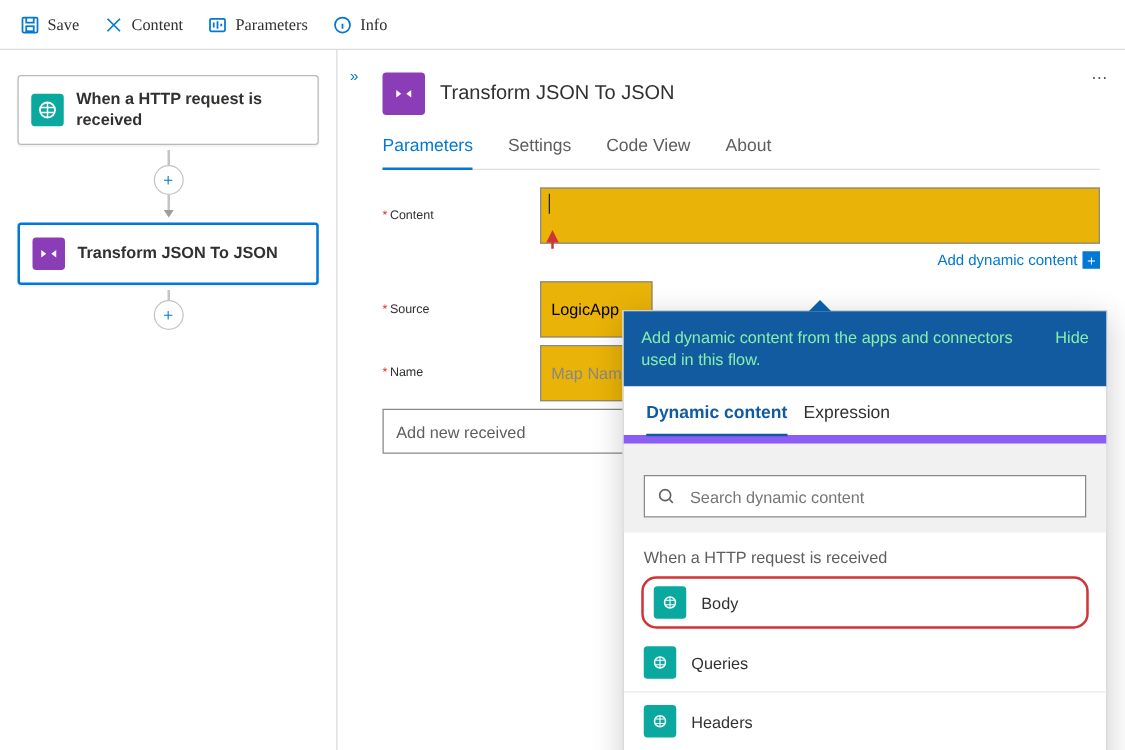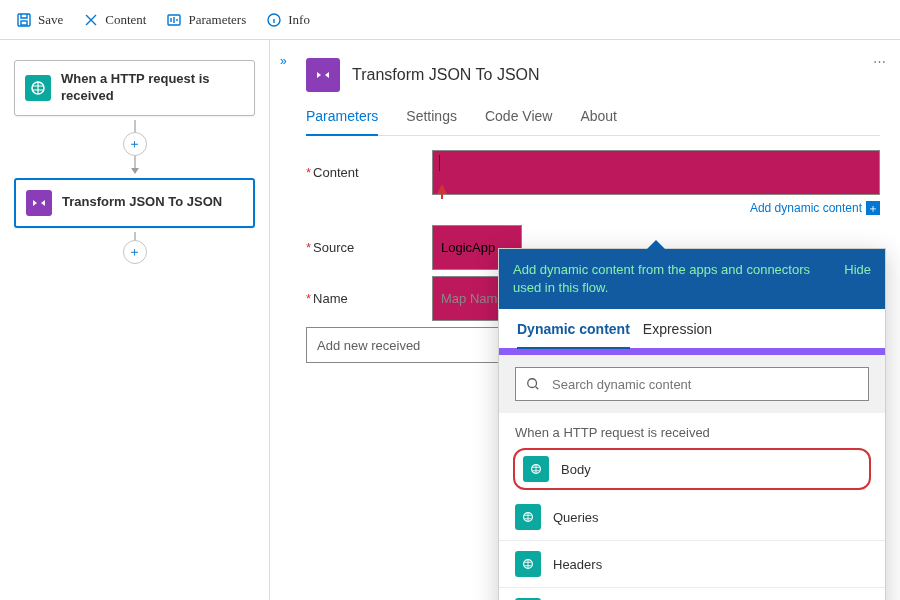--- a/index.html
+++ b/index.html
@@ -106,33 +106,33 @@
   }
   .tab {
     padding-bottom: 10px; cursor: pointer; color: #605e5c; font-size: 14px;
   }
   .tab.active {
     color: #0078d4; border-bottom: 2px solid #0078d4; margin-bottom: -1px;
   }
   
   .form-row { display: flex; align-items: center; margin-bottom: 6px; }
   .form-label {
-    width: 126px; font-size: 13px; color: #323130;
+    width: 126px; font-size: 10px; color: #323130;
   }
   .form-label .req { color: #d13438; margin-right: 2px; }
   .form-control {
     flex: 1;
   }
   .input {
     width: 100%;
     height: 45px;
     border: 1px solid #8a8886;
     padding: 12px 8px;
     font-size: 13px;
-    background: #be185d;
+    background: #eab308;
   }
   .input.narrow { width: 100%; }
   .input::placeholder { color: #888; }
   .content-box {
     position: relative;
   }
   .caret-mark {
     position: absolute; left: 7px; top: 5px; width: 1px; height: 16px; background: #222;
   }
   .red-arrow {
@@ -201,21 +201,21 @@
   }
   .pop-tab.active {
     font-weight:600; color:#135ba1;
     border-bottom:2px solid #135ba1; margin-bottom:-1px;
   }
   .pop-search-wrap {
     background:#f1f1f1; padding:12px 16px;
   }
   .pop-search {
     display:flex; align-items:center; gap:10px;
-    border:1px solid #8a8886; background:#fff; height:34px; padding:12px 10px;
+    border:1px solid #8a8886; background:#fff; height:34px; padding:12px 10px;margin-top:13px;
   }
   .pop-search input {
     flex:1; border:none; outline:none; font-size:13px;
   }
   .pop-section {
     padding: 12px 16px 4px 16px;
     color:#605e5c; font-size:13px;
   }
   .pop-item {
     display:flex; align-items:center; gap:12px;

